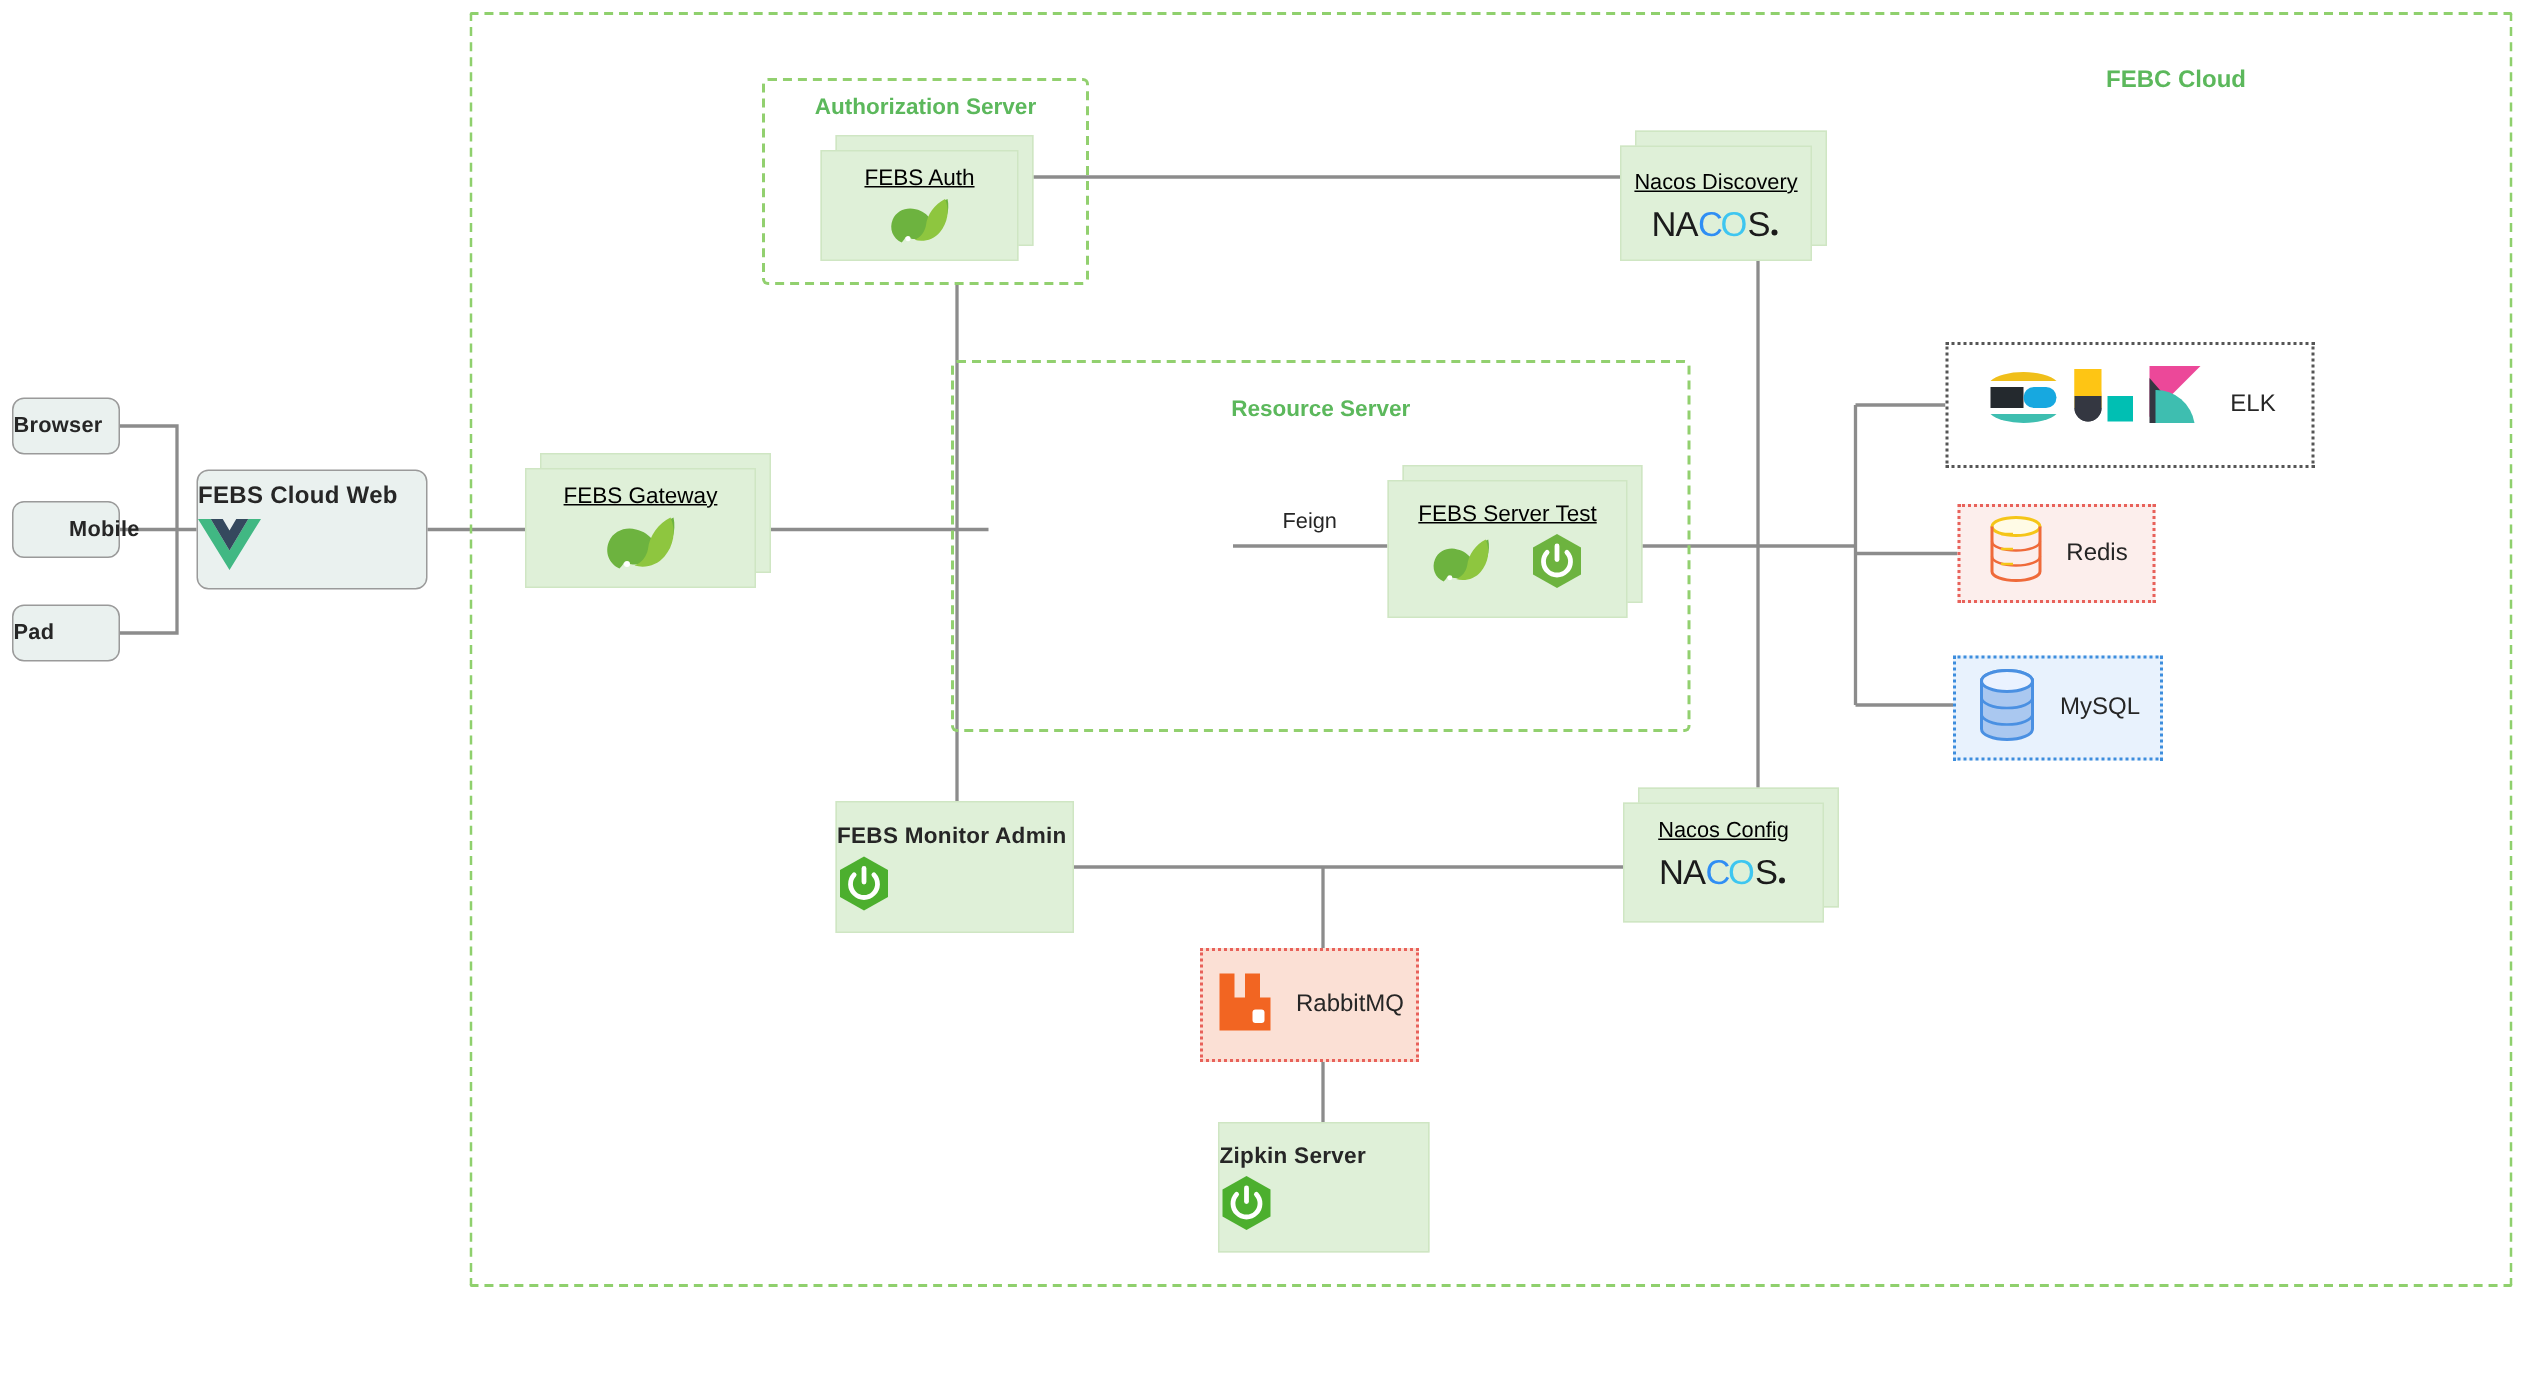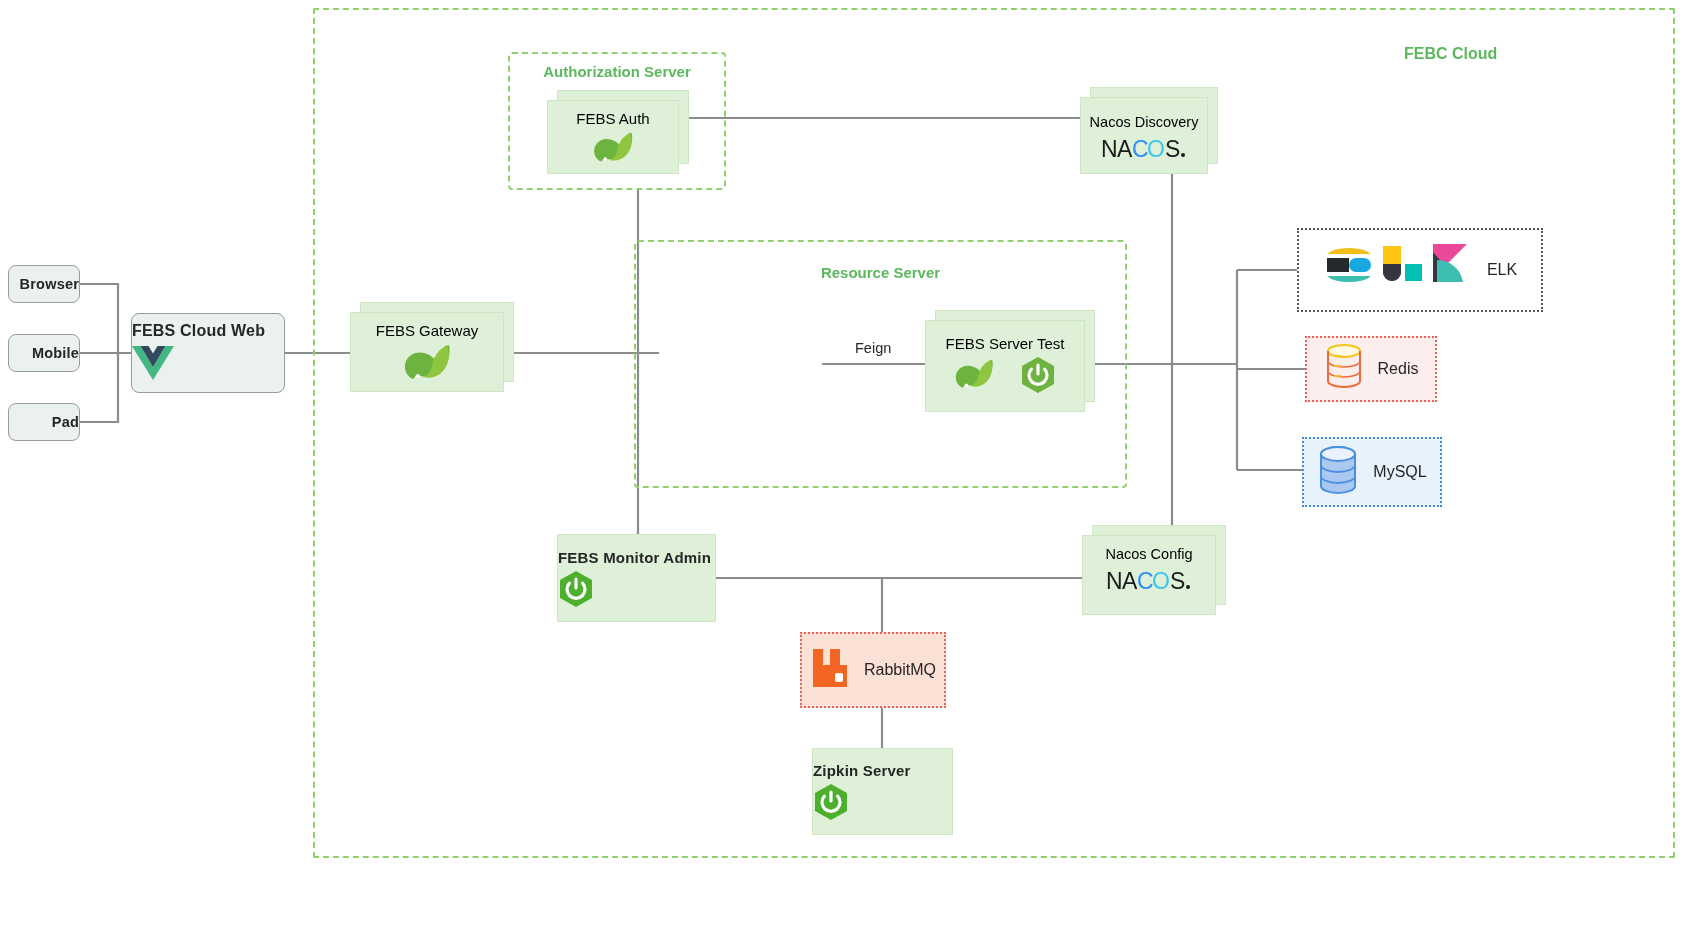--- a/index.html
+++ b/index.html
@@ -9,38 +9,38 @@
 
   svg.wires{position:absolute;left:0;top:0;width:1688px;height:932px;pointer-events:none;}
 
   
   .node{position:absolute;box-sizing:border-box;display:flex;flex-direction:column;
         align-items:flex-start;justify-content:center;}
   .node .ttl{font-weight:bold;color:#262626;letter-spacing:.2px;text-align:center;}
 
   
   .chip{background:#eaf1ef;border:1.6px solid #9a9a9a;border-radius:8px;
-        display:flex;align-items:flex-end;justify-content:center;}
+        display:flex;align-items:flex-start;justify-content:center;}
   .chip .ttl{font-size:14.5px;font-weight:bold;}
 
   
   .webbox{background:#eaf1ef;border:1.6px solid #9a9a9a;border-radius:8px;}
   .webbox .ttl{font-size:16px;margin-bottom:6px;}
 
   
   .green{background:#dff0d8;border:1.4px solid #cfe6c3;}
   .green .ttl{font-size:15px;}
 
   
   .stack{position:absolute;}
   .stack .sh{position:absolute;left:10px;top:-10px;width:100%;height:100%;
              background:#dff0d8;border:1.4px solid #cfe6c3;box-sizing:border-box;}
   .stack .fr{position:absolute;left:0;top:0;width:100%;height:100%;
              background:#dff0d8;border:1.4px solid #cfe6c3;box-sizing:border-box;
-             display:flex;flex-direction:column;align-items:center;justify-content:center;}
+             display:flex;flex-direction:column;align-items:center;justify-content:center;text-decoration:underline;}
   .stack .fr .ttl{font-size:15px;}
 
   
   .group{position:absolute;box-sizing:border-box;border:2px dashed #92d06f;border-radius:4px;}
   .group .glabel{position:absolute;left:0;right:0;text-align:center;color:#5cb85c;
                  font-size:15px;font-weight:bold;}
   .cloudgroup{position:absolute;box-sizing:border-box;border:2px dashed #8fd06d;border-radius:2px;}
   .cloudlabel{position:absolute;color:#5cb85c;font-size:16px;font-weight:bold;}
 
   
@@ -92,21 +92,21 @@
       <path d="M882 708 V748"></path>
     </g>
   </svg>
 
   <div class="cloudgroup" style="left:313px;top:8px;width:1362px;height:850px;"></div>
   <div class="cloudlabel" style="left:1404px;top:45px;">FEBC Cloud</div>
 
   <div class="node chip" style="left:8px;top:265px;width:72px;height:38px;">
     <span class="ttl">Browser</span>
   </div>
-  <div class="node chip" style="left:8px;top:334px;width:72px;height:38px;">
+  <div class="node chip" style="left:8px;top:334px;width:72px;height:38px;padding-left:37px;">
     <span class="ttl">Mobile</span>
   </div>
   <div class="node chip" style="left:8px;top:403px;width:72px;height:38px;">
     <span class="ttl">Pad</span>
   </div>
 
   <div class="node webbox" style="left:131px;top:313px;width:154px;height:80px;">
     <span class="ttl">FEBS Cloud Web</span>
     <span>
       <svg width="42" height="34" viewBox="0 0 42 34">

